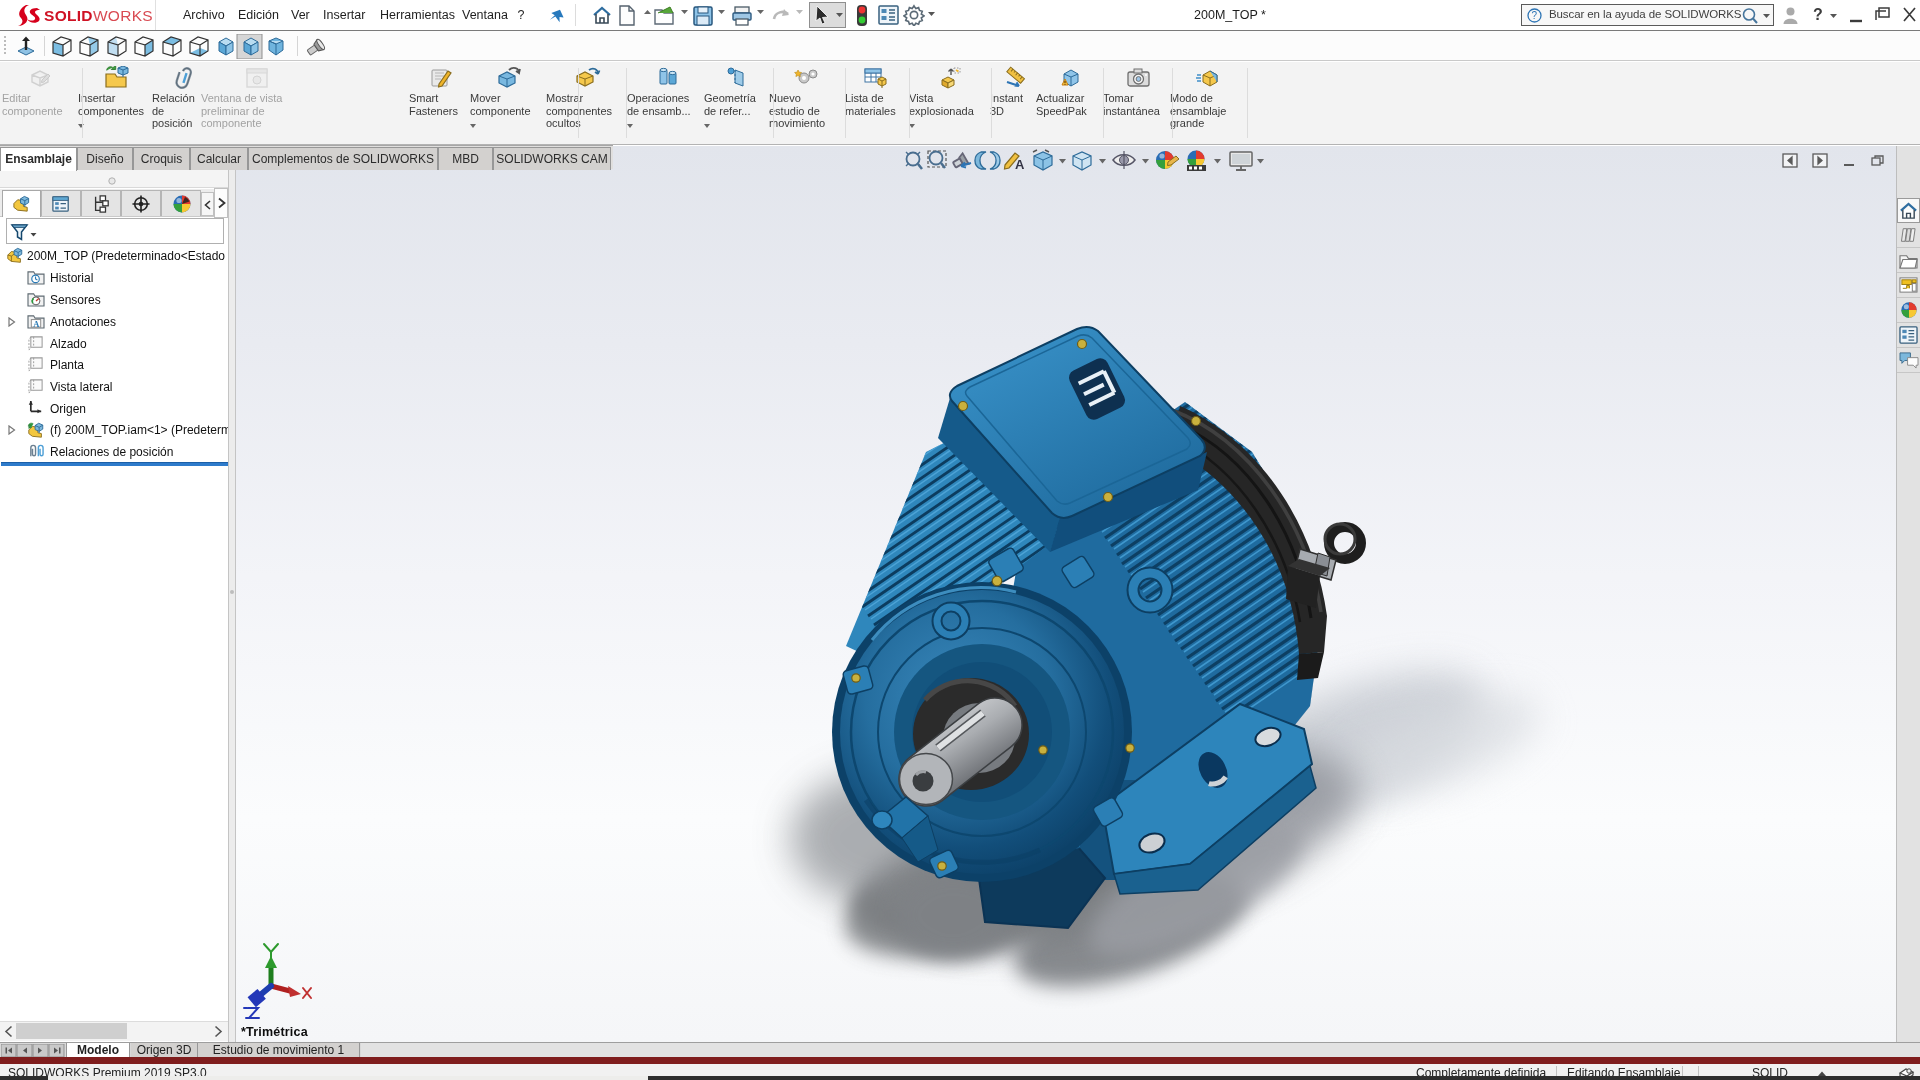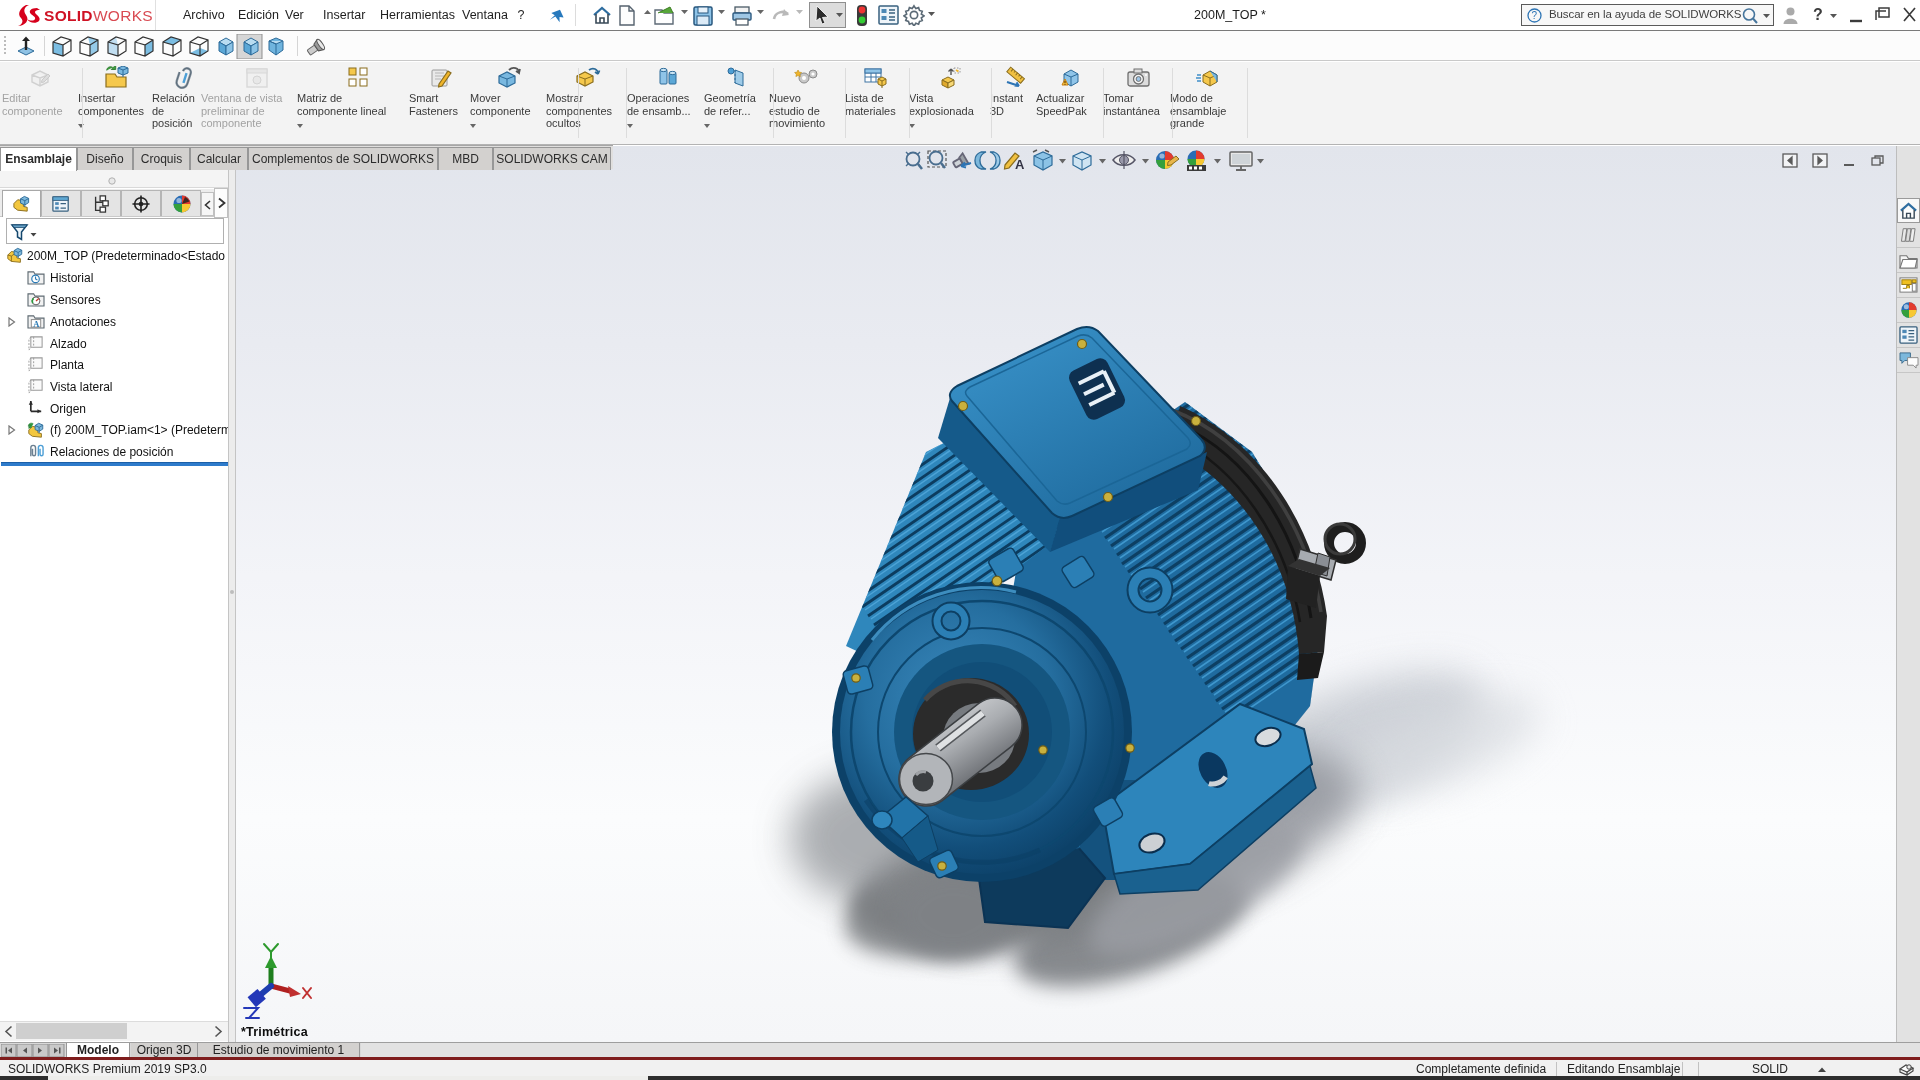--- a/index.html
+++ b/index.html
@@ -18,35 +18,35 @@
 #tabstrip{left:0;top:145px;width:613px;height:24px;background:#e0dfde;border-top:1px solid #a6a6a6;}
 .tab{position:absolute;top:1px;height:23px;line-height:22px;font-size:12px;white-space:nowrap;color:#2c2c2c;text-align:center;background:#d3d1cf;border:1px solid #979797;border-bottom:none;}
 .tab.act{background:#fff;font-weight:bold;border-bottom:none;height:24px;z-index:3;}
 #leftpanel{left:0;top:170px;width:230px;height:872px;background:#fff;border-right:1px solid #bbb;}
 .trow{position:absolute;left:0;width:228px;height:22px;font-size:12px;color:#111;line-height:22px;white-space:nowrap;overflow:hidden;}
 .ticon{position:absolute;top:2px;width:18px;height:18px;}
 #taskpane{left:1896px;top:146px;width:24px;height:896px;background:#e2e2e2;border-left:1px solid #bdbdbd;}
 .tpbtn{position:absolute;left:0px;width:23px;height:25px;border-bottom:1px solid #c6c6c6;display:flex;align-items:center;justify-content:center;}
 #bottomtabs{left:0;top:1042px;width:1920px;height:15px;background:#d9d9d9;border-top:1px solid #9e9e9e;}
 .btab{position:absolute;top:0px;height:15px;line-height:14px;font-size:12px;white-space:nowrap;overflow:hidden;color:#222;text-align:center;background:#d3d1cf;border-right:1px solid #979797;}
-#statusbar{left:0;top:1057px;width:1920px;height:19px;background:#f1f1f1;border-top:3px solid #7f1d1d;font-size:12px;color:#222;}
+#statusbar{left:0;top:1057px;width:1920px;height:19px;background:#f1f1f1;border-top:7px solid #7f1d1d;font-size:12px;color:#222;}
 #taskstrip{left:0;top:1076px;width:1920px;height:4px;background:#2e2e2e;}
 .vline{position:absolute;width:1px;background:#d5d5d5;}
 </style></head>
 <body>
 <div class="abs" id="titlebar">
 
  <svg class="abs" style="left:12px;top:2px" width="145" height="27" viewBox="0 0 145 27">
   <path d="M14 3 C8 6 5 12 9 16 C12 19 10 23 6 24 C13 24 18 18 14 13 C11 9 12 5 17 3 Z" fill="#d6001c"></path>
   <path d="M25 6 C19 6 16 9 19 12 C21 14 24 15 23 17 C22 19 18 19 15 17 C17 21 24 22 27 19 C29 16 26 14 24 12 C22 10 23 8 28 8 Z" fill="#d6001c"></path>
   <text x="32" y="19" font-size="15.5" font-weight="bold" fill="#cf1224" font-family="Liberation Sans,sans-serif" letter-spacing="0.3">SOLID<tspan font-weight="normal" fill="#d94a52">WORKS</tspan></text>
  </svg>
  <div class="abs menu" style="left:183px;width:38px;text-align:center">Archivo</div>
  <div class="abs menu" style="left:238px;width:38px;text-align:center">Edición</div>
- <div class="abs menu" style="left:285px;width:18px;">Ver</div>
+ <div class="abs menu" style="left:291px;width:18px;">Ver</div>
  <div class="abs menu" style="left:323px;width:40px;text-align:center">Insertar</div>
  <div class="abs menu" style="left:380px;width:68px;text-align:center">Herramientas</div>
  <div class="abs menu" style="left:462px;width:42px;text-align:center">Ventana</div>
  <div class="abs menu" style="left:516px;width:10px;text-align:center">?</div>
  <svg class="abs" style="left:549px;top:7px" width="17" height="17" viewBox="0 0 17 17">
       <path d="M9 2 L15 8 L11 9 L13 14 L7 10 L3 15 L6 9 L2 8 Z" fill="#2779bd" transform="rotate(20 8 8)"></path>
     </svg>
  <div class="abs" style="left:575px;top:4px;width:1px;height:22px;background:#dcdcdc"></div>
 
  <svg class="abs" style="left:592px;top:5px" width="350" height="22" viewBox="0 0 350 22">
@@ -253,34 +253,20 @@
     </div>
  <div class="rbtn dis" style="left:201px;width:112px">
       <div class="ric">
         <svg style="filter:grayscale(1);opacity:0.55" width="24" height="24" viewBox="0 0 24 24">
           <rect x="2" y="3" width="20" height="18" fill="#eee" stroke="#c2c2c2" stroke-width="1.4"></rect>
           <rect x="2" y="3" width="20" height="4" fill="#ddd" stroke="#c2c2c2"></rect>
           <circle cx="12" cy="14" r="4" fill="#e0e0e0" stroke="#bbb"></circle>
         </svg>
       </div>
       <div>Ventana de vista<br>preliminar de<br>componente</div>
-    </div>
- <div class="rbtn" style="left:297px;width:124px">
-      <div class="ric">
-        <svg width="24" height="24" viewBox="0 0 24 24">
-          <g stroke="#8a6d1d">
-            <rect x="2" y="2" width="7" height="7" fill="#f5c84c"></rect>
-            <rect x="13" y="2" width="7" height="7" fill="#fff"></rect>
-            <rect x="2" y="13" width="7" height="7" fill="#fff"></rect>
-            <rect x="13" y="13" width="7" height="7" fill="#fff"></rect>
-          </g>
-        </svg>
-      </div>
-      <div>Matriz de<br>componente lineal</div>
-      <div style="margin-top:2px"><span class="caret"></span></div>
     </div>
  <div class="rbtn" style="left:409px;width:64px">
       <div class="ric">
         <svg width="24" height="24" viewBox="0 0 24 24">
           <rect x="3" y="4" width="15" height="16" rx="1" fill="#e9e9e9" stroke="#9a9a9a"></rect>
           <path d="M6 7 h9 M6 10 h9 M6 13 h6" stroke="#b5b5b5"></path>
           <path d="M10 18 L19 5 l3 2 -9 13 -3.4 1 Z" fill="#f0b429" stroke="#8a6d1d" stroke-width="1.2"></path>
         </svg>
       </div>
       <div>Smart<br>Fasteners</div>

